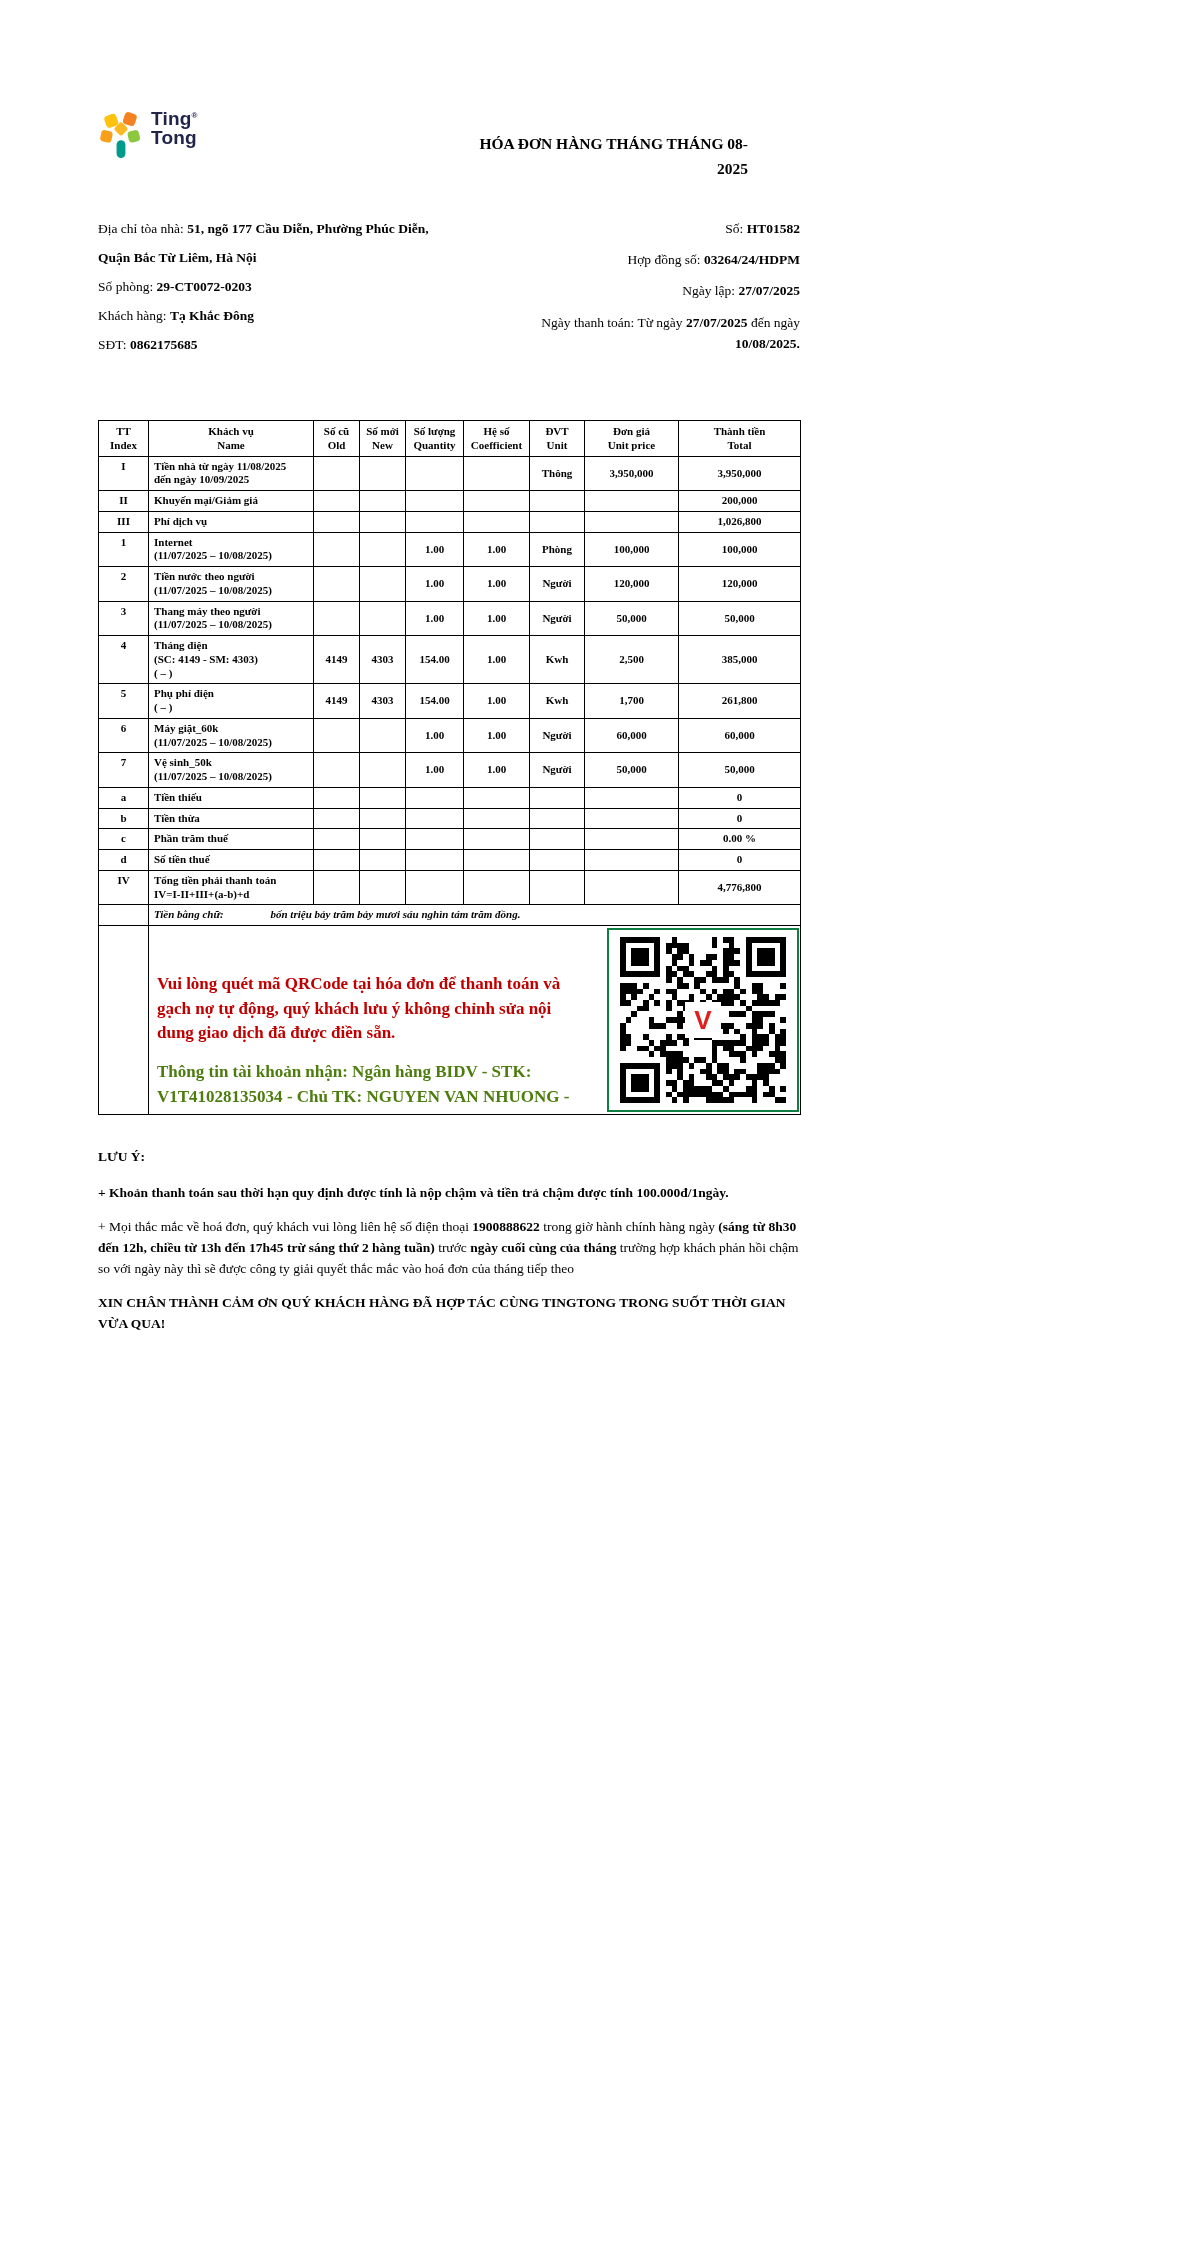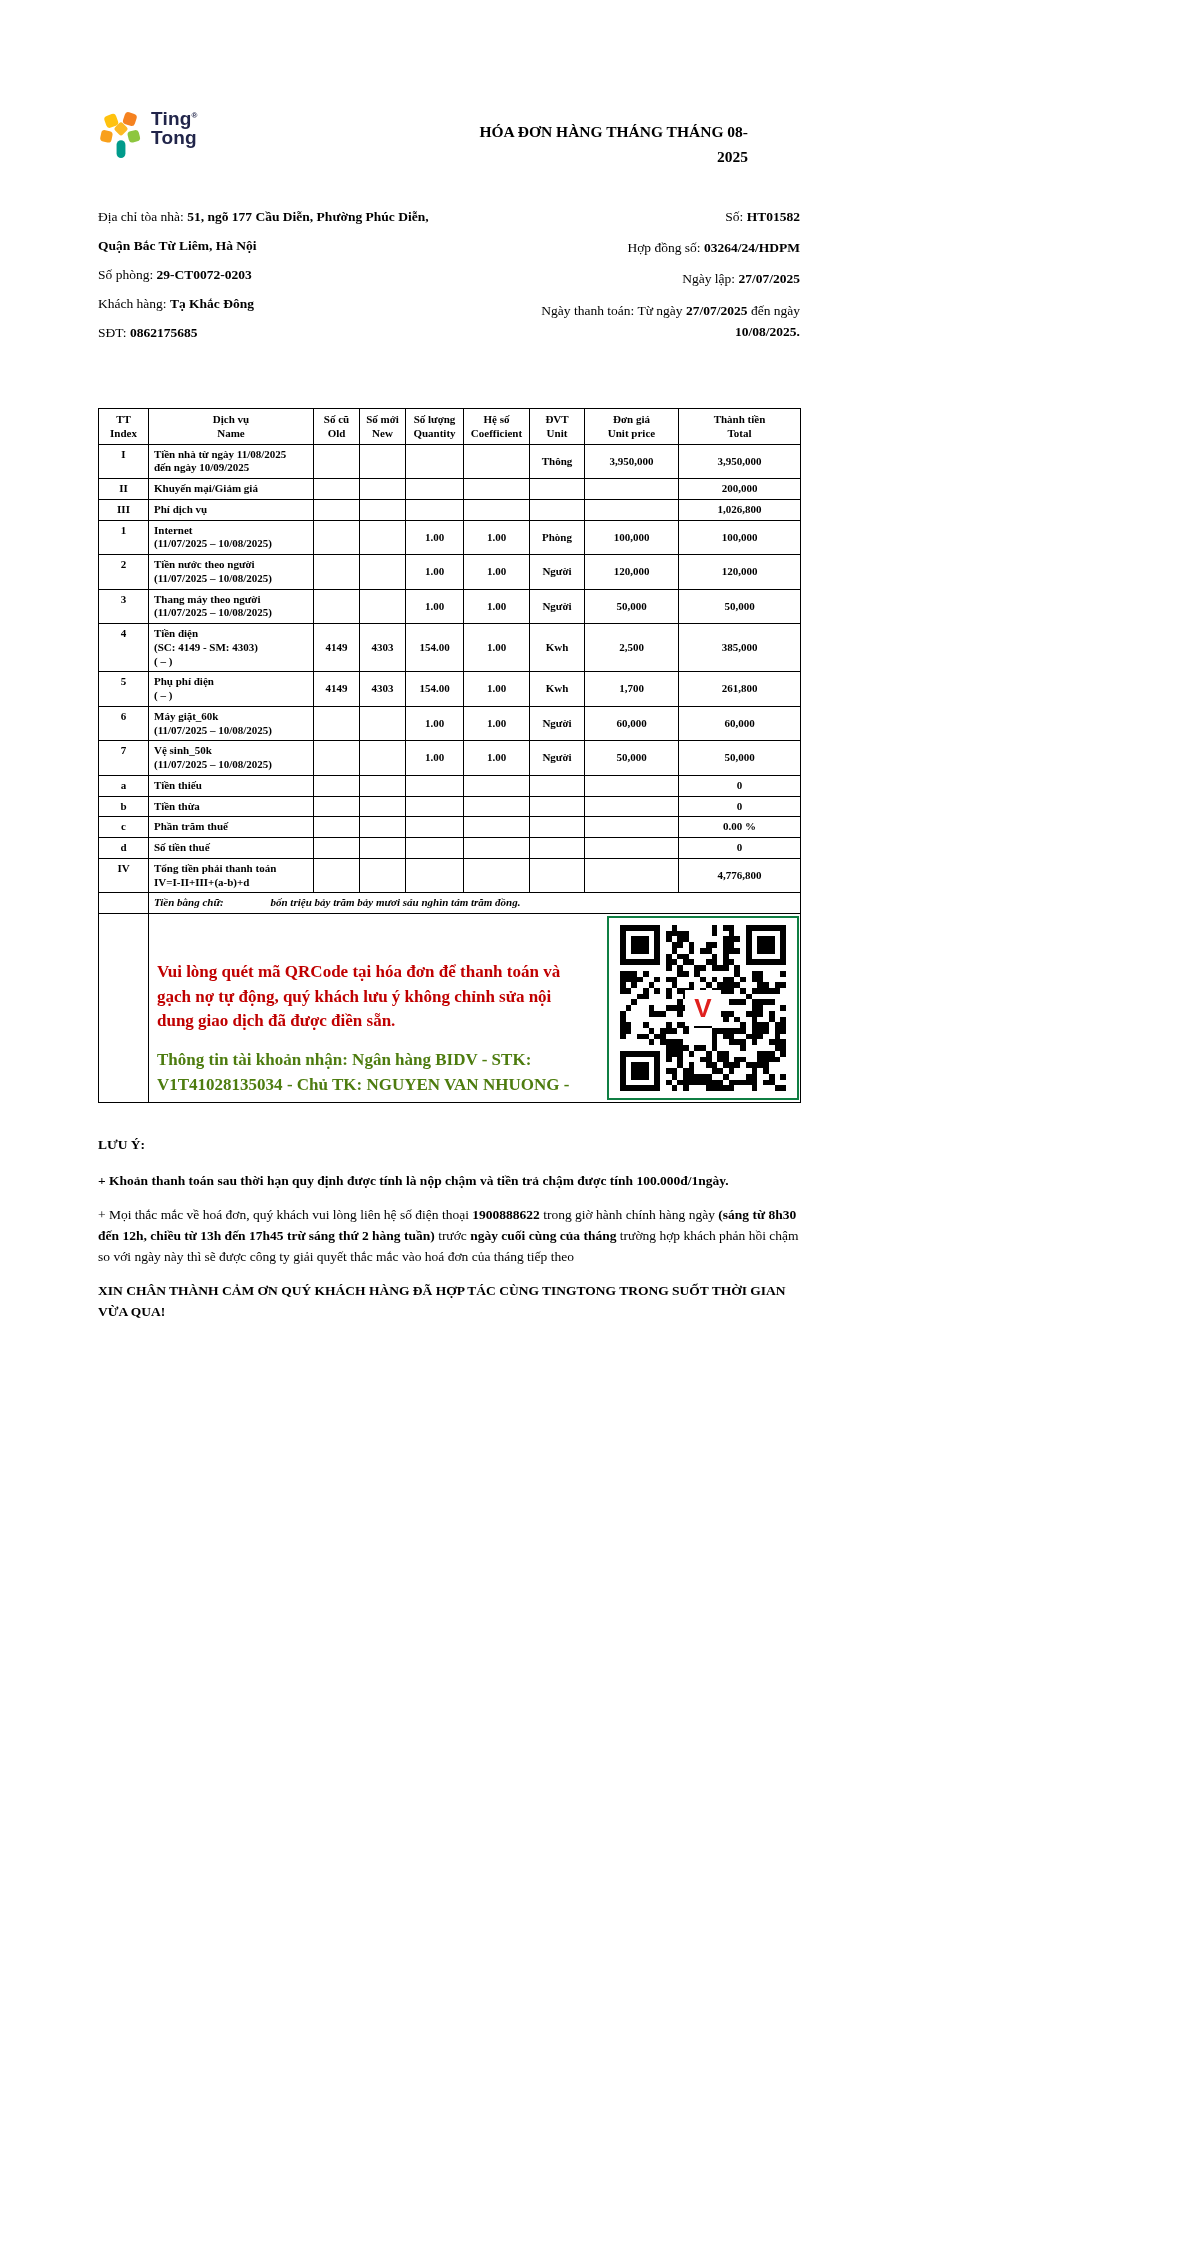--- a/index.html
+++ b/index.html
@@ -37,21 +37,21 @@
     font-weight:bold;
     font-size:19px;
     line-height:0.98;
     color:var(--wordmark-navy, #21254a);
     letter-spacing:0.2px;
   }
   .logo-word .reg { font-size:8px; vertical-align:super; }
   .doc-title {
     width:330px;
     padding-right:52px;
-    margin-top:10px;
+    margin-top:22px;
     text-align:right;
     font-weight:bold;
     font-size:15.5px;
     line-height:1.6;
   }
 
   
   .info {
     display:flex;
     justify-content:space-between;
@@ -203,21 +203,21 @@
           <col style="width:94px">
           <col style="width:122px">
       </colgroup>
       <thead>
         <tr>
             <th>
               <div>TT</div>
               <div>Index</div>
             </th>
             <th>
-              <div>Dịch vụ</div>
+              <div>Khách vụ</div>
               <div>Name</div>
             </th>
             <th>
               <div>Số cũ</div>
               <div>Old</div>
             </th>
             <th>
               <div>Số mới</div>
               <div>New</div>
             </th>
@@ -322,21 +322,21 @@
             <td class="cell-new"></td>
             <td class="cell-qty">1.00</td>
             <td class="cell-coef">1.00</td>
             <td class="cell-unit">Người</td>
             <td class="cell-price">50,000</td>
             <td class="cell-total">50,000</td>
           </tr>
           <tr>
             <td class="cell-idx">4</td>
             <td class="cell-name">
-              <div>Tiền điện</div>
+              <div>Tháng điện</div>
               <div>(SC: 4149 - SM: 4303)</div>
               <div>( – )</div>
             </td>
             <td class="cell-old">4149</td>
             <td class="cell-new">4303</td>
             <td class="cell-qty">154.00</td>
             <td class="cell-coef">1.00</td>
             <td class="cell-unit">Kwh</td>
             <td class="cell-price">2,500</td>
             <td class="cell-total">385,000</td>

